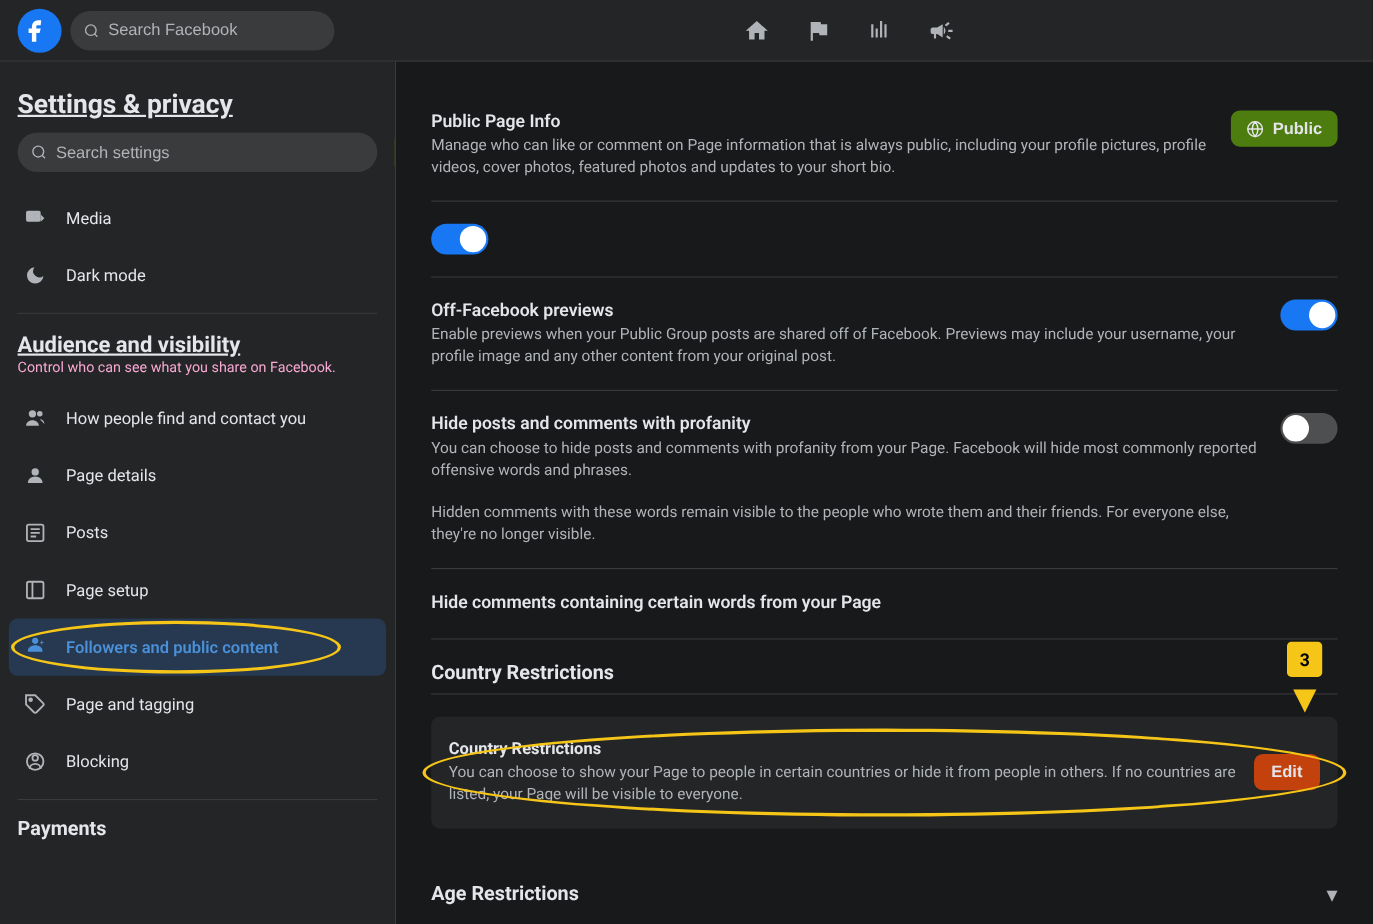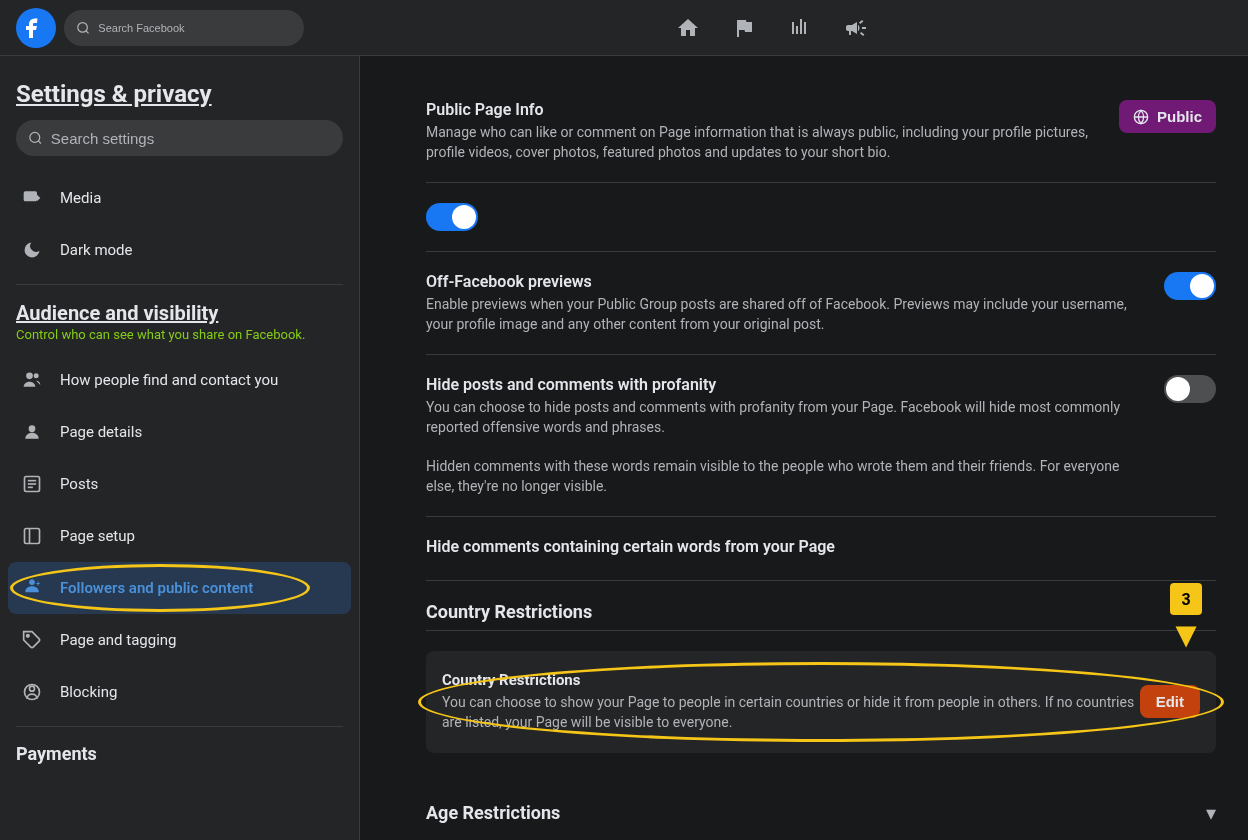--- a/index.html
+++ b/index.html
@@ -43,21 +43,21 @@
       height: 36px;
       width: 240px;
       gap: 8px;
       flex-shrink: 0;
     }
     .search-bar input {
       background: transparent;
       border: none;
       outline: none;
       color: #f97316;
-      font-size: 11px;
+      font-size: 15px;
       width: 100%;
     }
     .search-bar input::placeholder { color: #b0b3b8; }
     .nav-icons {
       display: flex;
       align-items: center;
       flex: 1;
       justify-content: center;
       gap: 8px;
     }
@@ -68,21 +68,20 @@
       cursor: pointer;
       color: #b0b3b8;
     }
     .nav-icon-btn svg { width: 24px; height: 24px; }
 
     
     .layout {
       display: flex;
       flex: 1;
       overflow: hidden;
-      gap: 34px;
     }
 
     
     .sidebar {
       width: 360px;
       background: #242526;
       overflow-y: auto;
       padding: 16px 8px;
       flex-shrink: 0;
       border-right: 1px solid #3a3b3c;
@@ -131,21 +130,21 @@
     .sidebar-heading {
       font-size: 20px;
       font-weight: 700;
       color: #e4e6eb;
       padding: 8px 8px 2px 8px;
       text-decoration: underline;
       cursor: pointer;
     }
     .sidebar-subtext {
       font-size: 13px;
-      color: #84cc16;
+      color: #f9a8d4;
       padding: 0 8px 12px 8px;
     }
     .sidebar-item {
       display: flex;
       align-items: center;
       gap: 12px;
       padding: 10px 8px;
       border-radius: 8px;
       cursor: pointer;
       color: #e4e6eb;
@@ -245,21 +244,21 @@
       border-radius: 50%;
       position: absolute;
       top: 2px;
       transition: left 0.2s;
     }
     .toggle.on .toggle-knob { left: 26px; }
     .toggle.off .toggle-knob { left: 2px; }
 
     
     .public-btn {
-      background: #701a75;
+      background: #4d7c0f;
       color: #e4e6eb;
       border: none;
       border-radius: 8px;
       padding: 8px 14px;
       display: flex; align-items: center; gap: 8px;
       cursor: pointer;
       font-size: 15px;
       font-weight: 600;
     }
 

